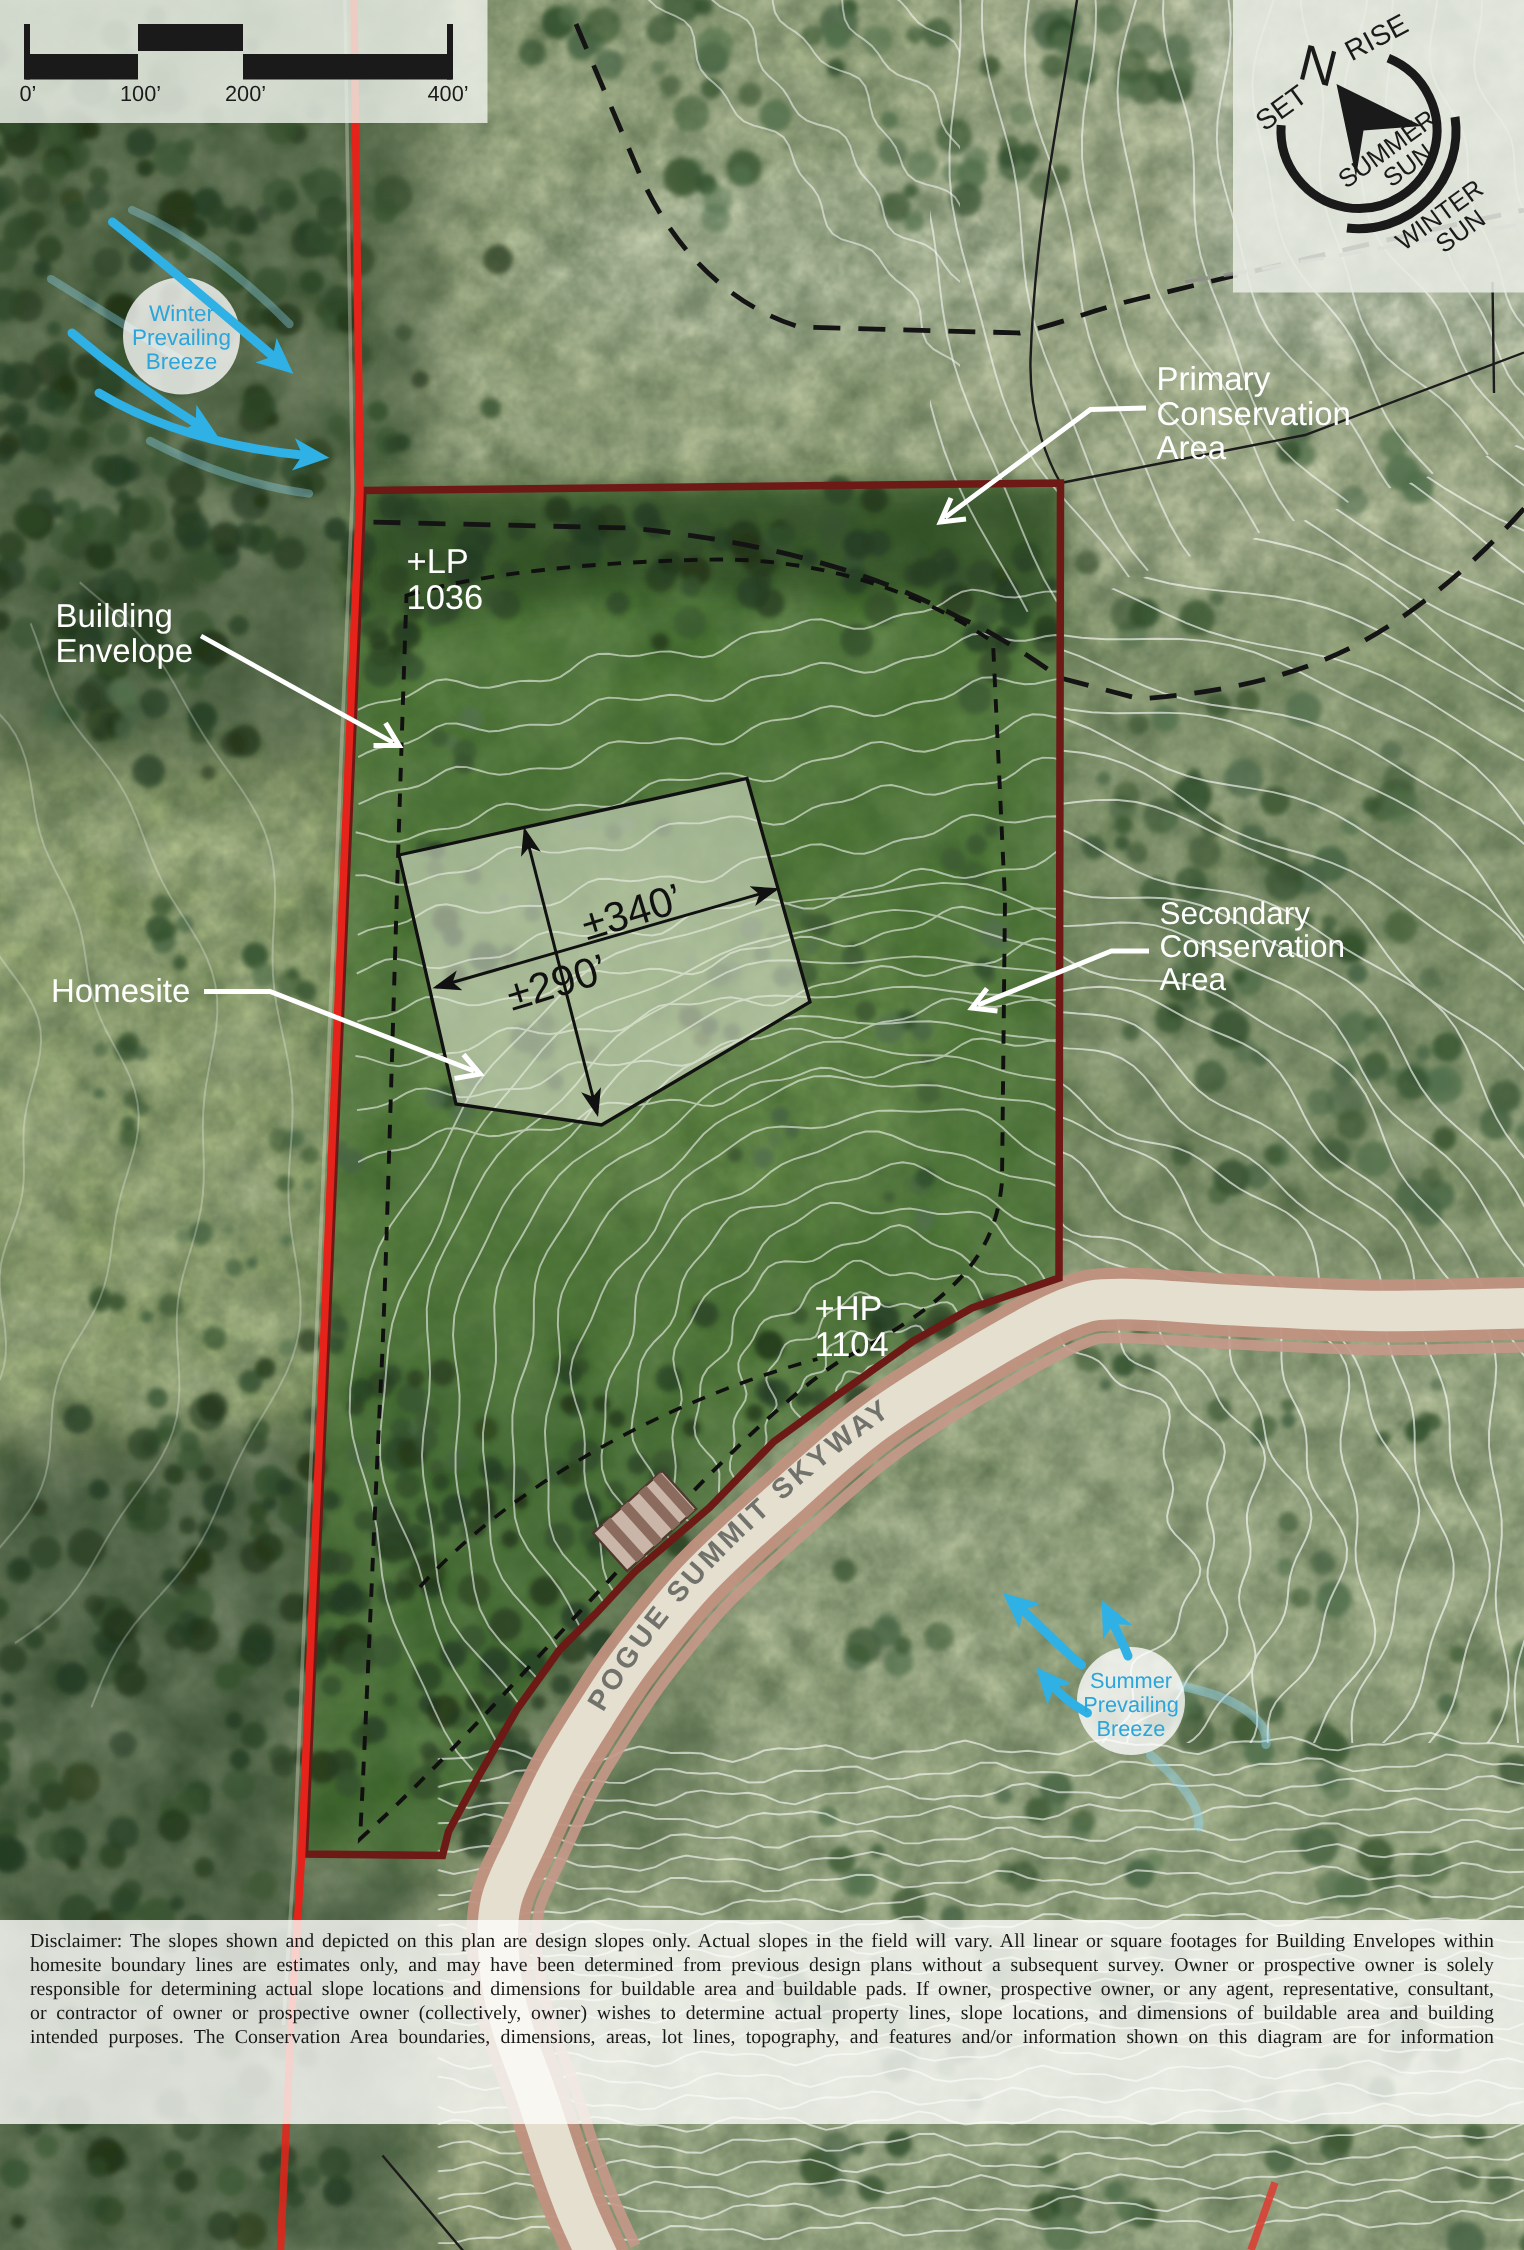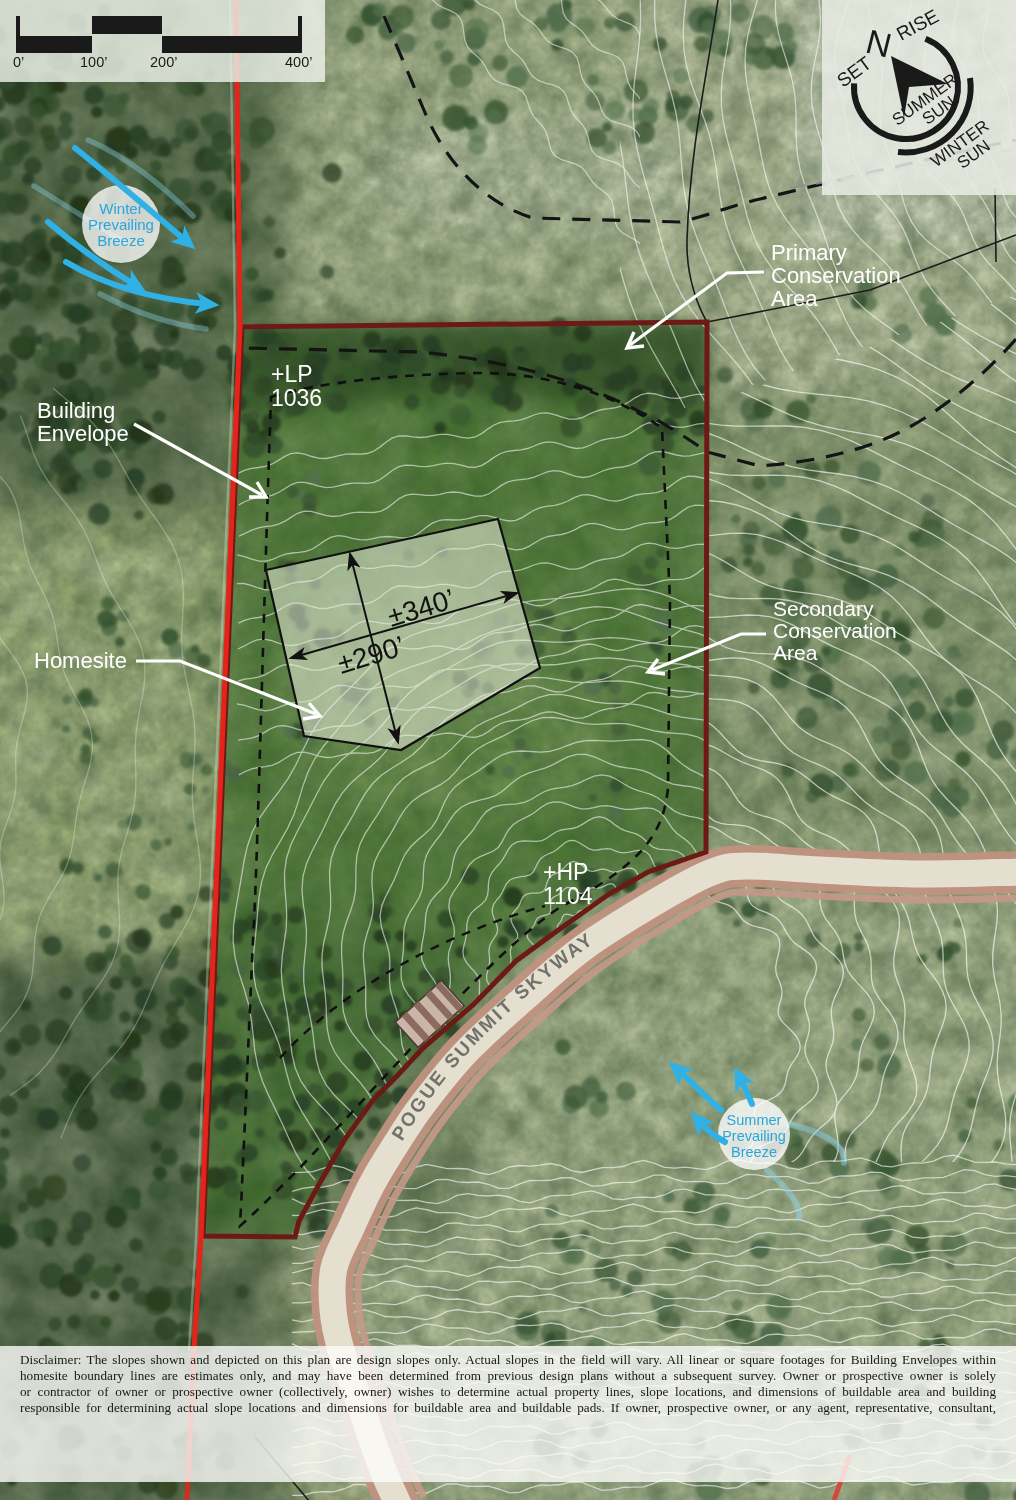--- a/index.html
+++ b/index.html
@@ -1,16 +1,16 @@
 <!DOCTYPE html>
 <html><head><meta charset="utf-8"><style>
 html,body{margin:0;padding:0;}
 #page{position:relative;width:1016px;height:1500px;overflow:hidden;background:#a9b287;font-family:"Liberation Sans",sans-serif;}
 #page svg{position:absolute;left:0;top:0;}
-.disc{position:absolute;left:0;top:1346px;width:1016px;height:136px;background:rgba(252,252,250,0.80);font-family:"Liberation Serif",serif;font-size:13.2px;color:#181818;padding:6px 20px 0 20px;box-sizing:border-box;}
+.disc{position:absolute;left:0;top:1280px;width:1016px;height:136px;background:rgba(252,252,250,0.80);font-family:"Liberation Serif",serif;font-size:13.2px;color:#181818;padding:6px 20px 0 20px;box-sizing:border-box;}
 .dl{text-align:justify;text-align-last:justify;height:16.1px;line-height:16.1px;white-space:nowrap;}
 .dl.last{text-align-last:left;}
 </style></head>
 <body>
 <div id="page">
 <svg width="1016" height="1500" viewBox="0 0 1016 1500" xmlns="http://www.w3.org/2000/svg" font-family="Liberation Sans, sans-serif">
 <defs>
 <filter id="soft" x="-20%" y="-20%" width="140%" height="140%">
           <feGaussianBlur stdDeviation="1.6"></feGaussianBlur>
         </filter>
@@ -1574,15 +1574,16 @@
 <g transform="translate(963,148) rotate(-36)" font-size="17" text-anchor="middle">
 <text x="0" y="0">WINTER</text>
           <text x="5" y="17">SUN</text>
 </g>
 </g>
 </svg>
 
 <div class="disc">
       <div class="dl">Disclaimer: The slopes shown and depicted on this plan are design slopes only. Actual slopes in the field will vary. All linear or square footages for Building Envelopes within</div>
       <div class="dl">homesite boundary lines are estimates only, and may have been determined from previous design plans without a subsequent survey. Owner or prospective owner is solely</div>
+      <div class="dl">responsible for determining actual slope locations and dimensions for buildable area and buildable pads. If owner, prospective owner, or any agent, representative, consultant,</div>
       <div class="dl">or contractor of owner or prospective owner (collectively, owner) wishes to determine actual property lines, slope locations, and dimensions of buildable area and building</div>
-      <div class="dl">responsible for determining actual slope locations and dimensions for buildable area and buildable pads. If owner, prospective owner, or any agent, representative, consultant,</div>
+      <div class="dl">intended purposes. The Conservation Area boundaries, dimensions, areas, lot lines, topography, and features and/or information shown on this diagram are for information</div>
     </div>
 </div>
 </body></html>

